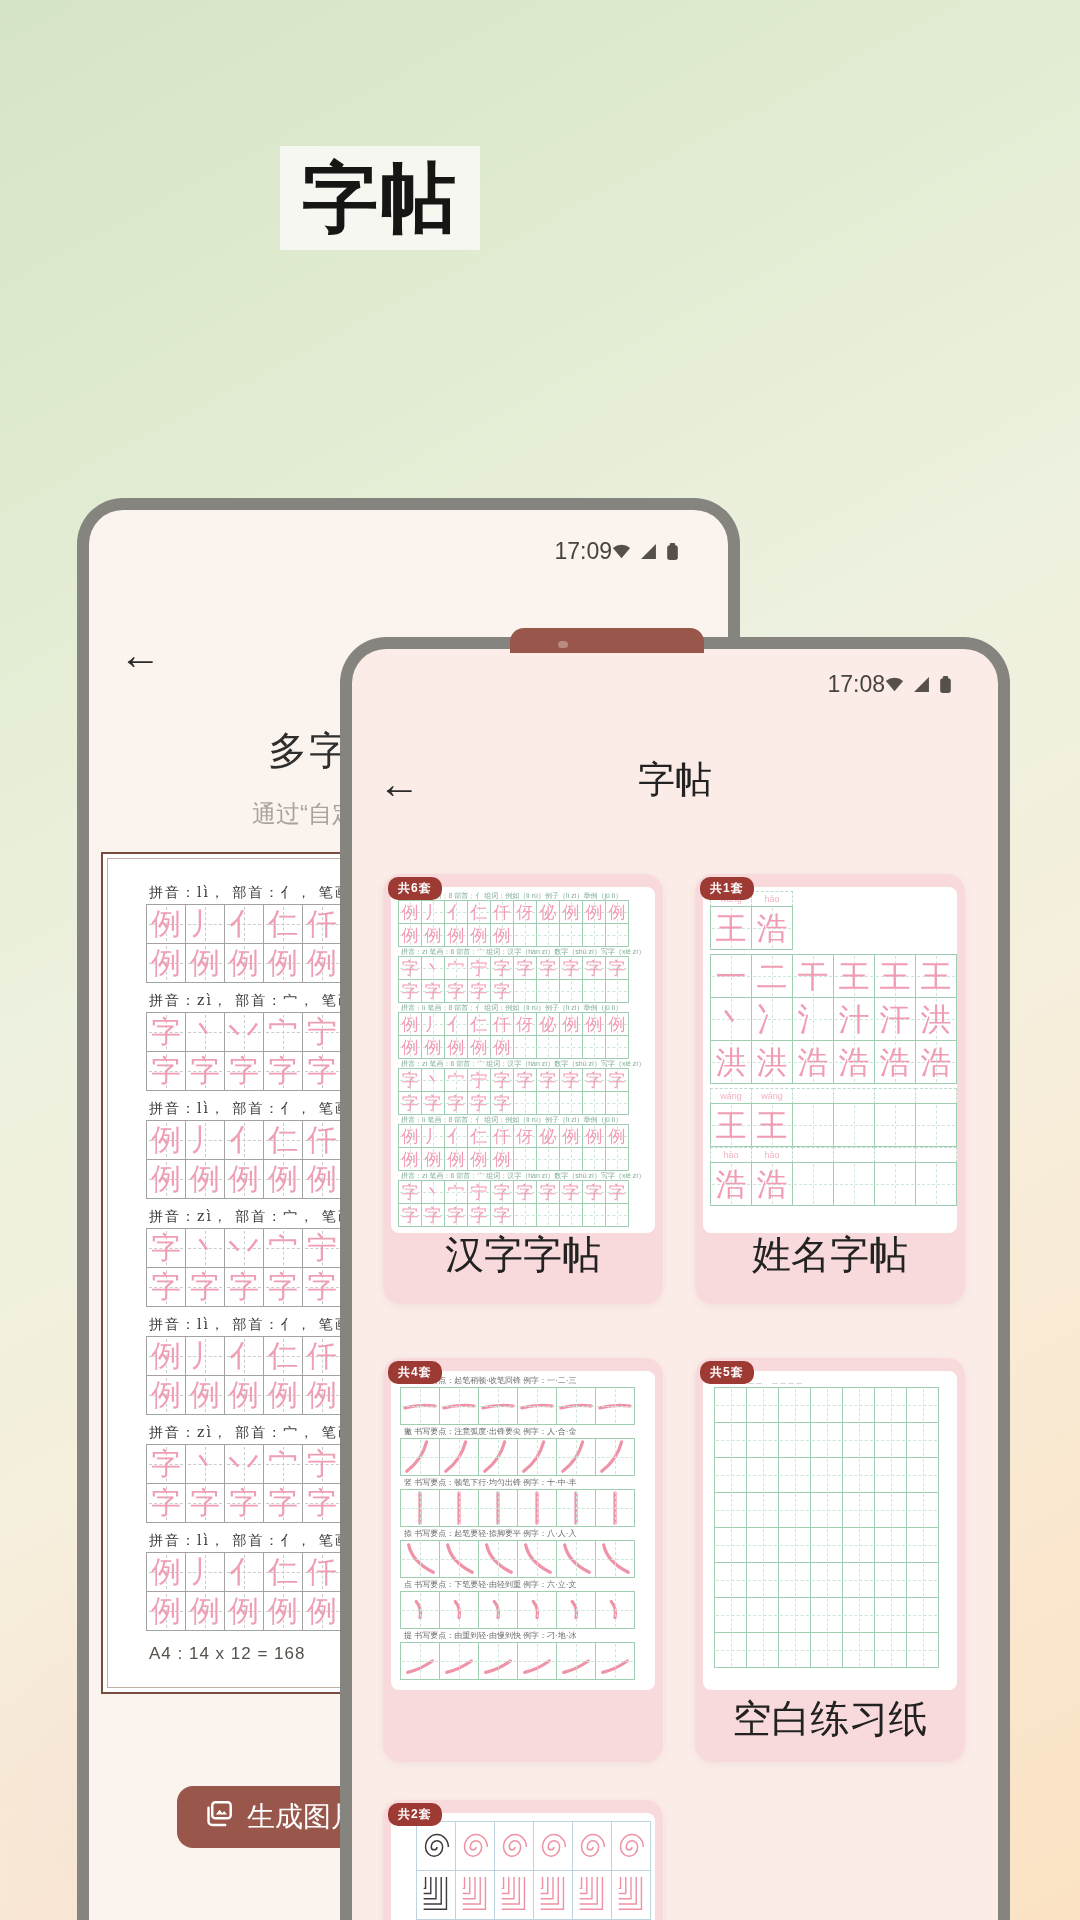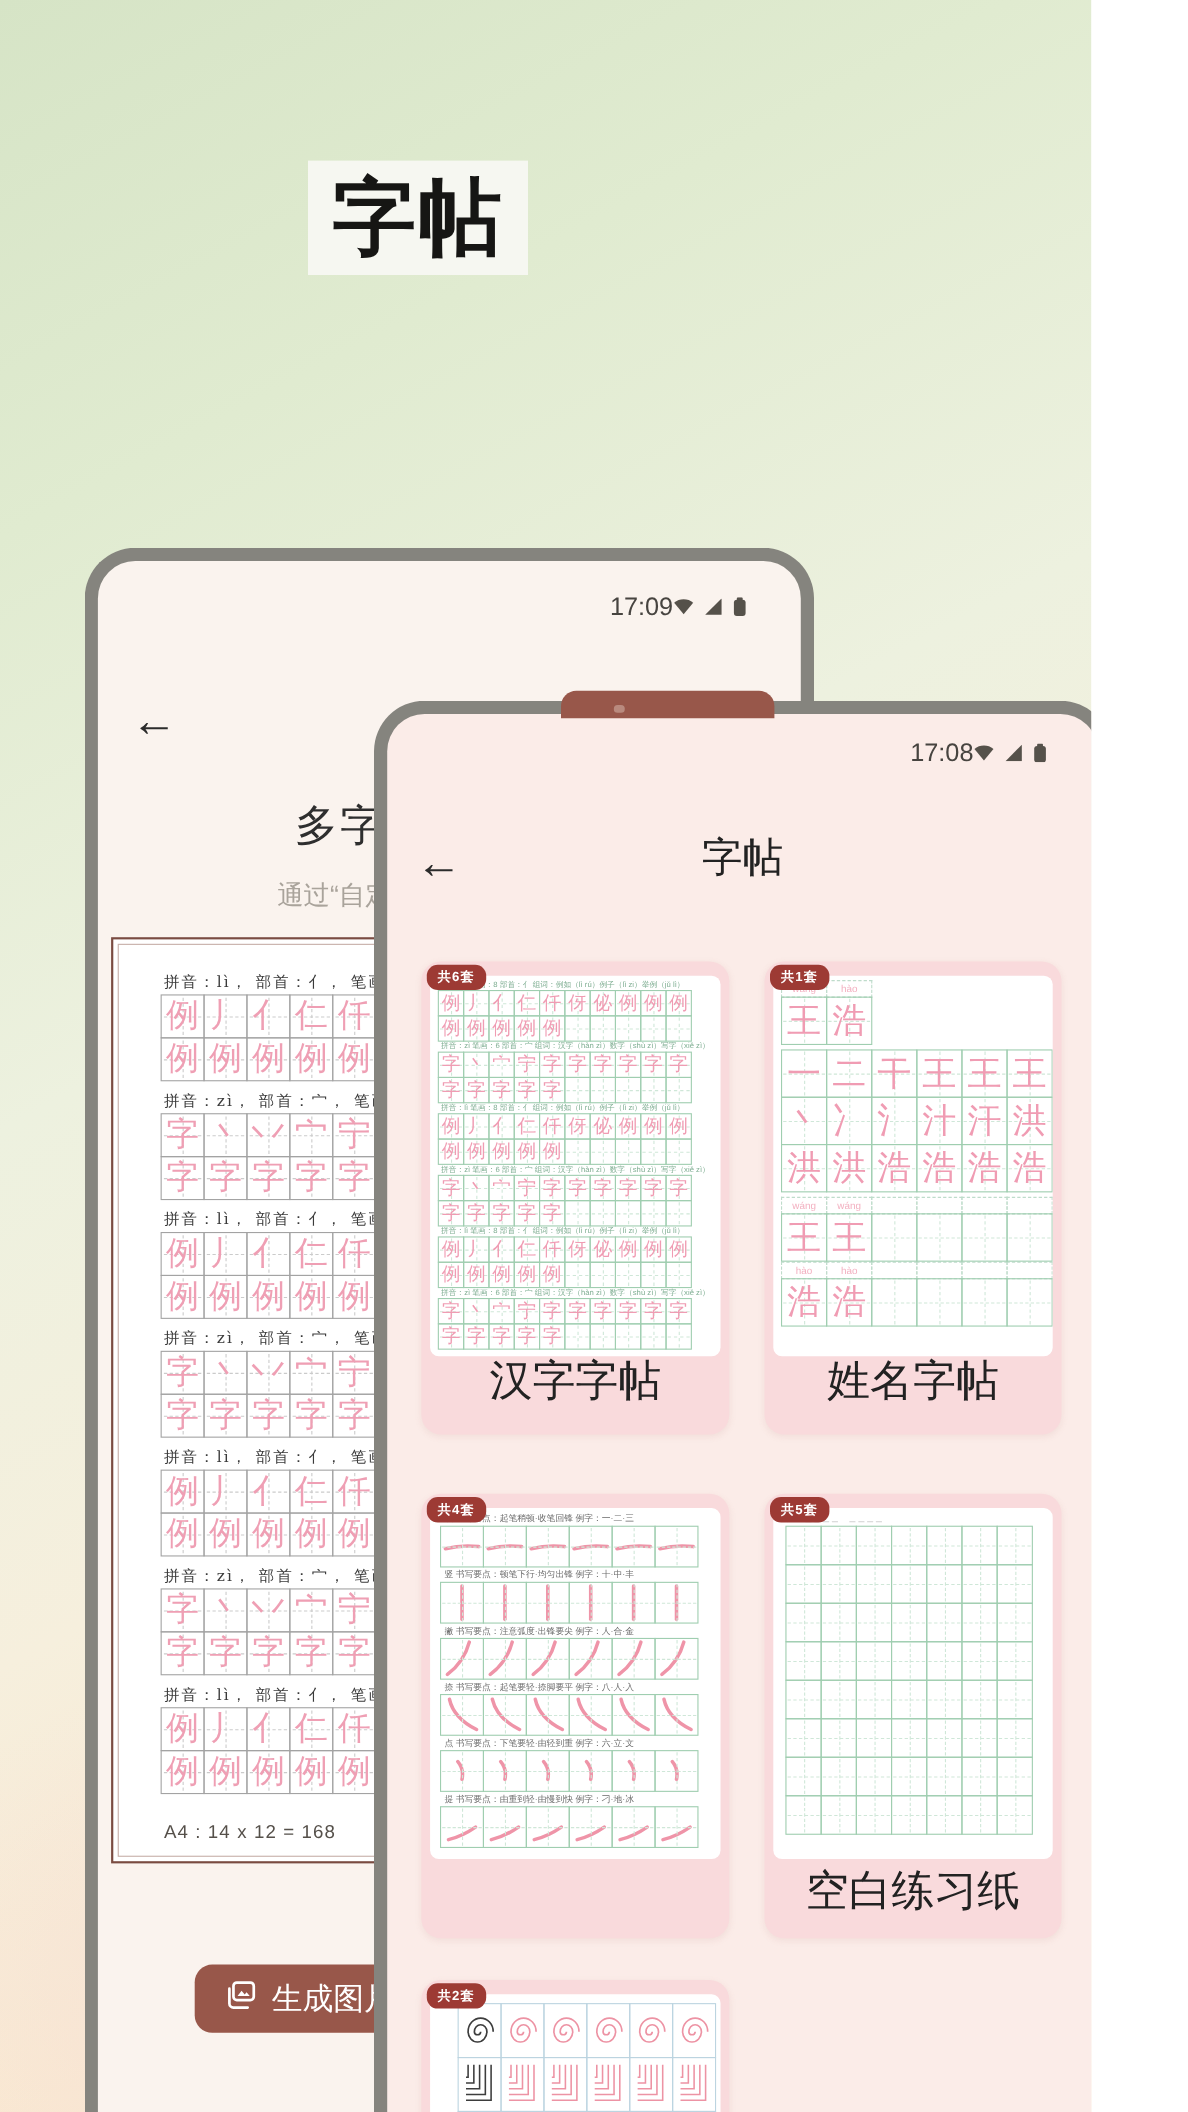--- a/index.html
+++ b/index.html
@@ -1,16 +1,16 @@
 <!DOCTYPE html>
 <html><head>
 <meta charset="utf-8">
 <style>
   html,body{margin:0;padding:0}
-  .stage{position:relative;width:992px;height:1920px;overflow:hidden;
+  .stage{position:relative;width:1080px;height:1920px;overflow:hidden;
     font-family:"Liberation Sans",sans-serif;
     background:linear-gradient(152deg,#d6e4c6 0%,#e0ebd0 20%,#edf1df 42%,#f6efdd 62%,#fae8d0 82%,#fbe2c4 100%);}
   .stage::after{content:"";position:absolute;left:-140px;bottom:-200px;width:620px;height:620px;
     background:radial-gradient(circle,rgba(246,222,213,.55),rgba(246,222,213,0) 65%);pointer-events:none}
   
   .hero{position:absolute;left:280px;top:146px;display:flex;height:104px;
     font-family:"DejaVu Serif",serif;font-weight:bold}
   .hero-left{background:#f6f7f1;color:#161614;font-size:76px;line-height:104px;padding:0 22px;letter-spacing:2px}
   .hero-right{background:#191917;color:#f3f3ee;font-size:76px;line-height:104px;padding:0 18px;letter-spacing:2px}
   .subtitle{position:absolute;left:0;top:336px;width:1080px;text-align:center;
@@ -40,21 +40,21 @@
   .wsblocks{position:absolute;left:44px;top:30px}
   .wsblock{margin-bottom:9px}
   .wshdr{font-family:"DejaVu Serif",serif;font-size:14px;color:#3a3a3a;letter-spacing:2px;margin:0 0 4px 2px;height:16px}
   .wsrow{display:flex}
   .wsrow + .wsrow{margin-top:-1px}
   .wcell{position:relative;box-sizing:border-box;width:40px;height:40px;border:1px solid #a3a3a3;margin-left:-1px;
     display:flex;align-items:center;justify-content:center}
   .wcell::before{content:"";position:absolute;left:50%;top:2px;bottom:2px;border-left:1px dashed #cbcbcb}
   .wcell::after{content:"";position:absolute;top:50%;left:2px;right:2px;border-top:1px dashed #cbcbcb}
   .wcell span{position:relative;z-index:2;font-family:"DejaVu Serif",serif;font-size:30px;color:#ef9fb4;line-height:1}
-  .wsfooter{position:absolute;left:46px;bottom:16px;font-size:17px;color:#55504a;letter-spacing:1px}
+  .wsfooter{position:absolute;left:46px;bottom:28px;font-size:17px;color:#55504a;letter-spacing:1px}
   .genbtn{position:absolute;left:88px;top:1276px;width:208px;height:62px;background:#98574a;border-radius:16px;
     display:flex;align-items:center;justify-content:center;gap:12px;color:#fff;font-size:28px;cursor:pointer}
   
   .pill{position:absolute;left:510px;top:628px;width:194px;height:25px;background:#98574a;
     border-radius:14px 14px 0 0;z-index:30;cursor:pointer}
   .pilldot{position:absolute;left:48px;top:13px;width:10px;height:7px;border-radius:4px;background:#b98a7e}
   
   .card{position:absolute;background:#f9dadc;border-radius:18px;box-shadow:0 2px 6px rgba(180,120,120,.12);cursor:pointer}
   .badge{position:absolute;top:3px;left:5px;background:#9d3a34;color:#fff;font-size:12px;font-weight:bold;
     padding:3px 10px;border-radius:10px;z-index:5;letter-spacing:1px}
@@ -1229,20 +1229,55 @@
                   </svg>
                 </div>
                 <div class="tcell">
                   <svg class="stroke-svg" width="38" height="36" viewBox="0 0 40 38">
                     <path d="M4 21 Q20 17 36 19" fill="none" stroke="#ef94a8" stroke-width="3.4" stroke-linecap="round"></path>
                   </svg>
                 </div>
               </div>
             </div>
             <div>
+              <div class="tmicro">撇  书写要点：注意弧度·出锋要尖  例字：人·合·金</div>
+              <div class="trow">
+                <div class="tcell">
+                  <svg class="stroke-svg" width="38" height="36" viewBox="0 0 40 38">
+                    <path d="M27 3 Q22 22 6 34" fill="none" stroke="#ef94a8" stroke-width="3.4" stroke-linecap="round"></path>
+                  </svg>
+                </div>
+                <div class="tcell">
+                  <svg class="stroke-svg" width="38" height="36" viewBox="0 0 40 38">
+                    <path d="M27 3 Q22 22 6 34" fill="none" stroke="#ef94a8" stroke-width="3.4" stroke-linecap="round"></path>
+                  </svg>
+                </div>
+                <div class="tcell">
+                  <svg class="stroke-svg" width="38" height="36" viewBox="0 0 40 38">
+                    <path d="M27 3 Q22 22 6 34" fill="none" stroke="#ef94a8" stroke-width="3.4" stroke-linecap="round"></path>
+                  </svg>
+                </div>
+                <div class="tcell">
+                  <svg class="stroke-svg" width="38" height="36" viewBox="0 0 40 38">
+                    <path d="M27 3 Q22 22 6 34" fill="none" stroke="#ef94a8" stroke-width="3.4" stroke-linecap="round"></path>
+                  </svg>
+                </div>
+                <div class="tcell">
+                  <svg class="stroke-svg" width="38" height="36" viewBox="0 0 40 38">
+                    <path d="M27 3 Q22 22 6 34" fill="none" stroke="#ef94a8" stroke-width="3.4" stroke-linecap="round"></path>
+                  </svg>
+                </div>
+                <div class="tcell">
+                  <svg class="stroke-svg" width="38" height="36" viewBox="0 0 40 38">
+                    <path d="M27 3 Q22 22 6 34" fill="none" stroke="#ef94a8" stroke-width="3.4" stroke-linecap="round"></path>
+                  </svg>
+                </div>
+              </div>
+            </div>
+            <div>
               <div class="tmicro">竖  书写要点：顿笔下行·均匀出锋  例字：十·中·丰</div>
               <div class="trow">
                 <div class="tcell">
                   <svg class="stroke-svg" width="38" height="36" viewBox="0 0 40 38">
                     <path d="M20 3 L20 35" fill="none" stroke="#ef94a8" stroke-width="3.4" stroke-linecap="round"></path>
                   </svg>
                 </div>
                 <div class="tcell">
                   <svg class="stroke-svg" width="38" height="36" viewBox="0 0 40 38">
                     <path d="M20 3 L20 35" fill="none" stroke="#ef94a8" stroke-width="3.4" stroke-linecap="round"></path>
@@ -1259,55 +1294,20 @@
                   </svg>
                 </div>
                 <div class="tcell">
                   <svg class="stroke-svg" width="38" height="36" viewBox="0 0 40 38">
                     <path d="M20 3 L20 35" fill="none" stroke="#ef94a8" stroke-width="3.4" stroke-linecap="round"></path>
                   </svg>
                 </div>
                 <div class="tcell">
                   <svg class="stroke-svg" width="38" height="36" viewBox="0 0 40 38">
                     <path d="M20 3 L20 35" fill="none" stroke="#ef94a8" stroke-width="3.4" stroke-linecap="round"></path>
-                  </svg>
-                </div>
-              </div>
-            </div>
-            <div>
-              <div class="tmicro">撇  书写要点：注意弧度·出锋要尖  例字：人·合·金</div>
-              <div class="trow">
-                <div class="tcell">
-                  <svg class="stroke-svg" width="38" height="36" viewBox="0 0 40 38">
-                    <path d="M27 3 Q22 22 6 34" fill="none" stroke="#ef94a8" stroke-width="3.4" stroke-linecap="round"></path>
-                  </svg>
-                </div>
-                <div class="tcell">
-                  <svg class="stroke-svg" width="38" height="36" viewBox="0 0 40 38">
-                    <path d="M27 3 Q22 22 6 34" fill="none" stroke="#ef94a8" stroke-width="3.4" stroke-linecap="round"></path>
-                  </svg>
-                </div>
-                <div class="tcell">
-                  <svg class="stroke-svg" width="38" height="36" viewBox="0 0 40 38">
-                    <path d="M27 3 Q22 22 6 34" fill="none" stroke="#ef94a8" stroke-width="3.4" stroke-linecap="round"></path>
-                  </svg>
-                </div>
-                <div class="tcell">
-                  <svg class="stroke-svg" width="38" height="36" viewBox="0 0 40 38">
-                    <path d="M27 3 Q22 22 6 34" fill="none" stroke="#ef94a8" stroke-width="3.4" stroke-linecap="round"></path>
-                  </svg>
-                </div>
-                <div class="tcell">
-                  <svg class="stroke-svg" width="38" height="36" viewBox="0 0 40 38">
-                    <path d="M27 3 Q22 22 6 34" fill="none" stroke="#ef94a8" stroke-width="3.4" stroke-linecap="round"></path>
-                  </svg>
-                </div>
-                <div class="tcell">
-                  <svg class="stroke-svg" width="38" height="36" viewBox="0 0 40 38">
-                    <path d="M27 3 Q22 22 6 34" fill="none" stroke="#ef94a8" stroke-width="3.4" stroke-linecap="round"></path>
                   </svg>
                 </div>
               </div>
             </div>
             <div>
               <div class="tmicro">捺  书写要点：起笔要轻·捺脚要平  例字：八·人·入</div>
               <div class="trow">
                 <div class="tcell">
                   <svg class="stroke-svg" width="38" height="36" viewBox="0 0 40 38">
                     <path d="M8 4 Q12 22 34 33" fill="none" stroke="#ef94a8" stroke-width="3.4" stroke-linecap="round"></path>

